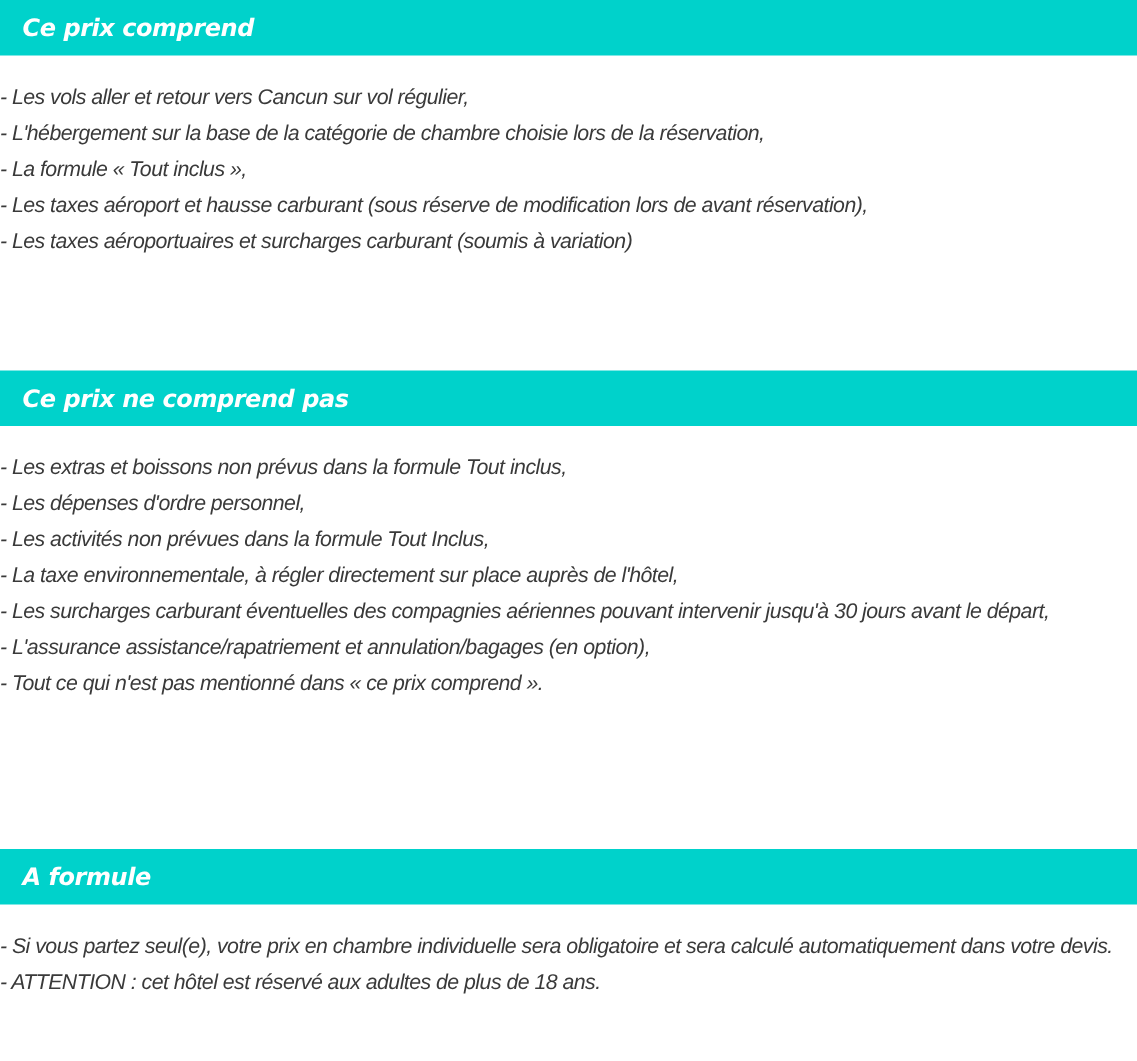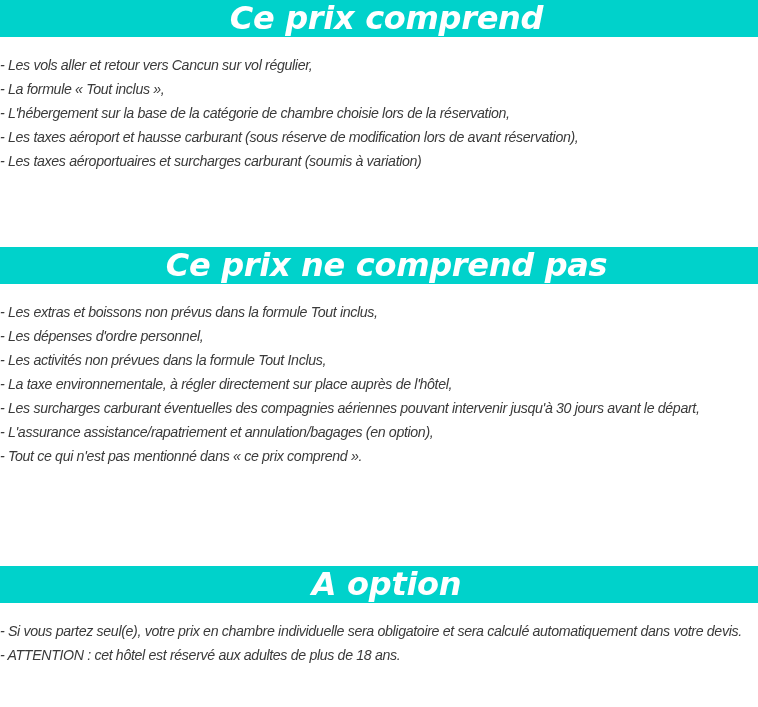--- a/index.html
+++ b/index.html
@@ -1,51 +1,51 @@
 <!DOCTYPE html>
 <html><head>
 <meta charset="utf-8">
 <style>
   html, body { margin: 0; padding: 0; background: #ffffff; }
   body { width: 758px; height: 707px; overflow: hidden; position: relative;
          font-family: "Liberation Sans", sans-serif; }
   .bar { position: absolute; left: 0; width: 758px; height: 37px; background: #00d2cb; }
   .bar h2 { margin: 0; padding: 0 0 0 15px; line-height: 37px; color: #ffffff;
-            font-size: 32px; font-style: italic; font-weight: bold; letter-spacing: -0.3px;
-            font-family: "DejaVu Sans", sans-serif; font-weight: 600; text-align: center; }
+            font-size: 16px; font-style: italic; font-weight: bold; letter-spacing: -0.3px;
+            font-family: "DejaVu Sans", sans-serif; font-weight: 600; }
   .list { position: absolute; left: 0; width: 758px; margin: 0; padding: 0; list-style: none; }
   .list li { font-style: italic; font-size: 14.2px; line-height: 24px; color: #3a3a3a;
              letter-spacing: -0.35px; white-space: normal; }
 </style>
 </head>
 <body>
 
 <div class="bar" style="top:0">
   <h2>Ce prix comprend</h2>
 </div>
 <ul class="list" style="top:53px">
   <li>- Les vols aller et retour vers Cancun sur vol régulier,</li>
+  <li>- L'hébergement sur la base de la catégorie de chambre choisie lors de la réservation,</li>
   <li>- La formule « Tout inclus »,</li>
-  <li>- L'hébergement sur la base de la catégorie de chambre choisie lors de la réservation,</li>
   <li>- Les taxes aéroport et hausse carburant (sous réserve de modification lors de avant réservation),</li>
   <li>- Les taxes aéroportuaires et surcharges carburant (soumis à variation)</li>
 </ul>
 
 <div class="bar" style="top:247px">
   <h2>Ce prix ne comprend pas</h2>
 </div>
 <ul class="list" style="top:300px">
   <li>- Les extras et boissons non prévus dans la formule Tout inclus,</li>
   <li>- Les dépenses d'ordre personnel,</li>
   <li>- Les activités non prévues dans la formule Tout Inclus,</li>
   <li>- La taxe environnementale, à régler directement sur place auprès de l'hôtel,</li>
   <li>- Les surcharges carburant éventuelles des compagnies aériennes pouvant intervenir jusqu'à 30 jours avant le départ,</li>
   <li>- L'assurance assistance/rapatriement et annulation/bagages (en option),</li>
   <li>- Tout ce qui n'est pas mentionné dans « ce prix comprend ».</li>
 </ul>
 
 <div class="bar" style="top:566px">
-  <h2>A option</h2>
+  <h2>A formule</h2>
 </div>
 <ul class="list" style="top:619px">
   <li>- Si vous partez seul(e), votre prix en chambre individuelle sera obligatoire et sera calculé automatiquement dans votre devis.</li>
   <li>- ATTENTION : cet hôtel est réservé aux adultes de plus de 18 ans.</li>
 </ul>
 
 </body></html>

